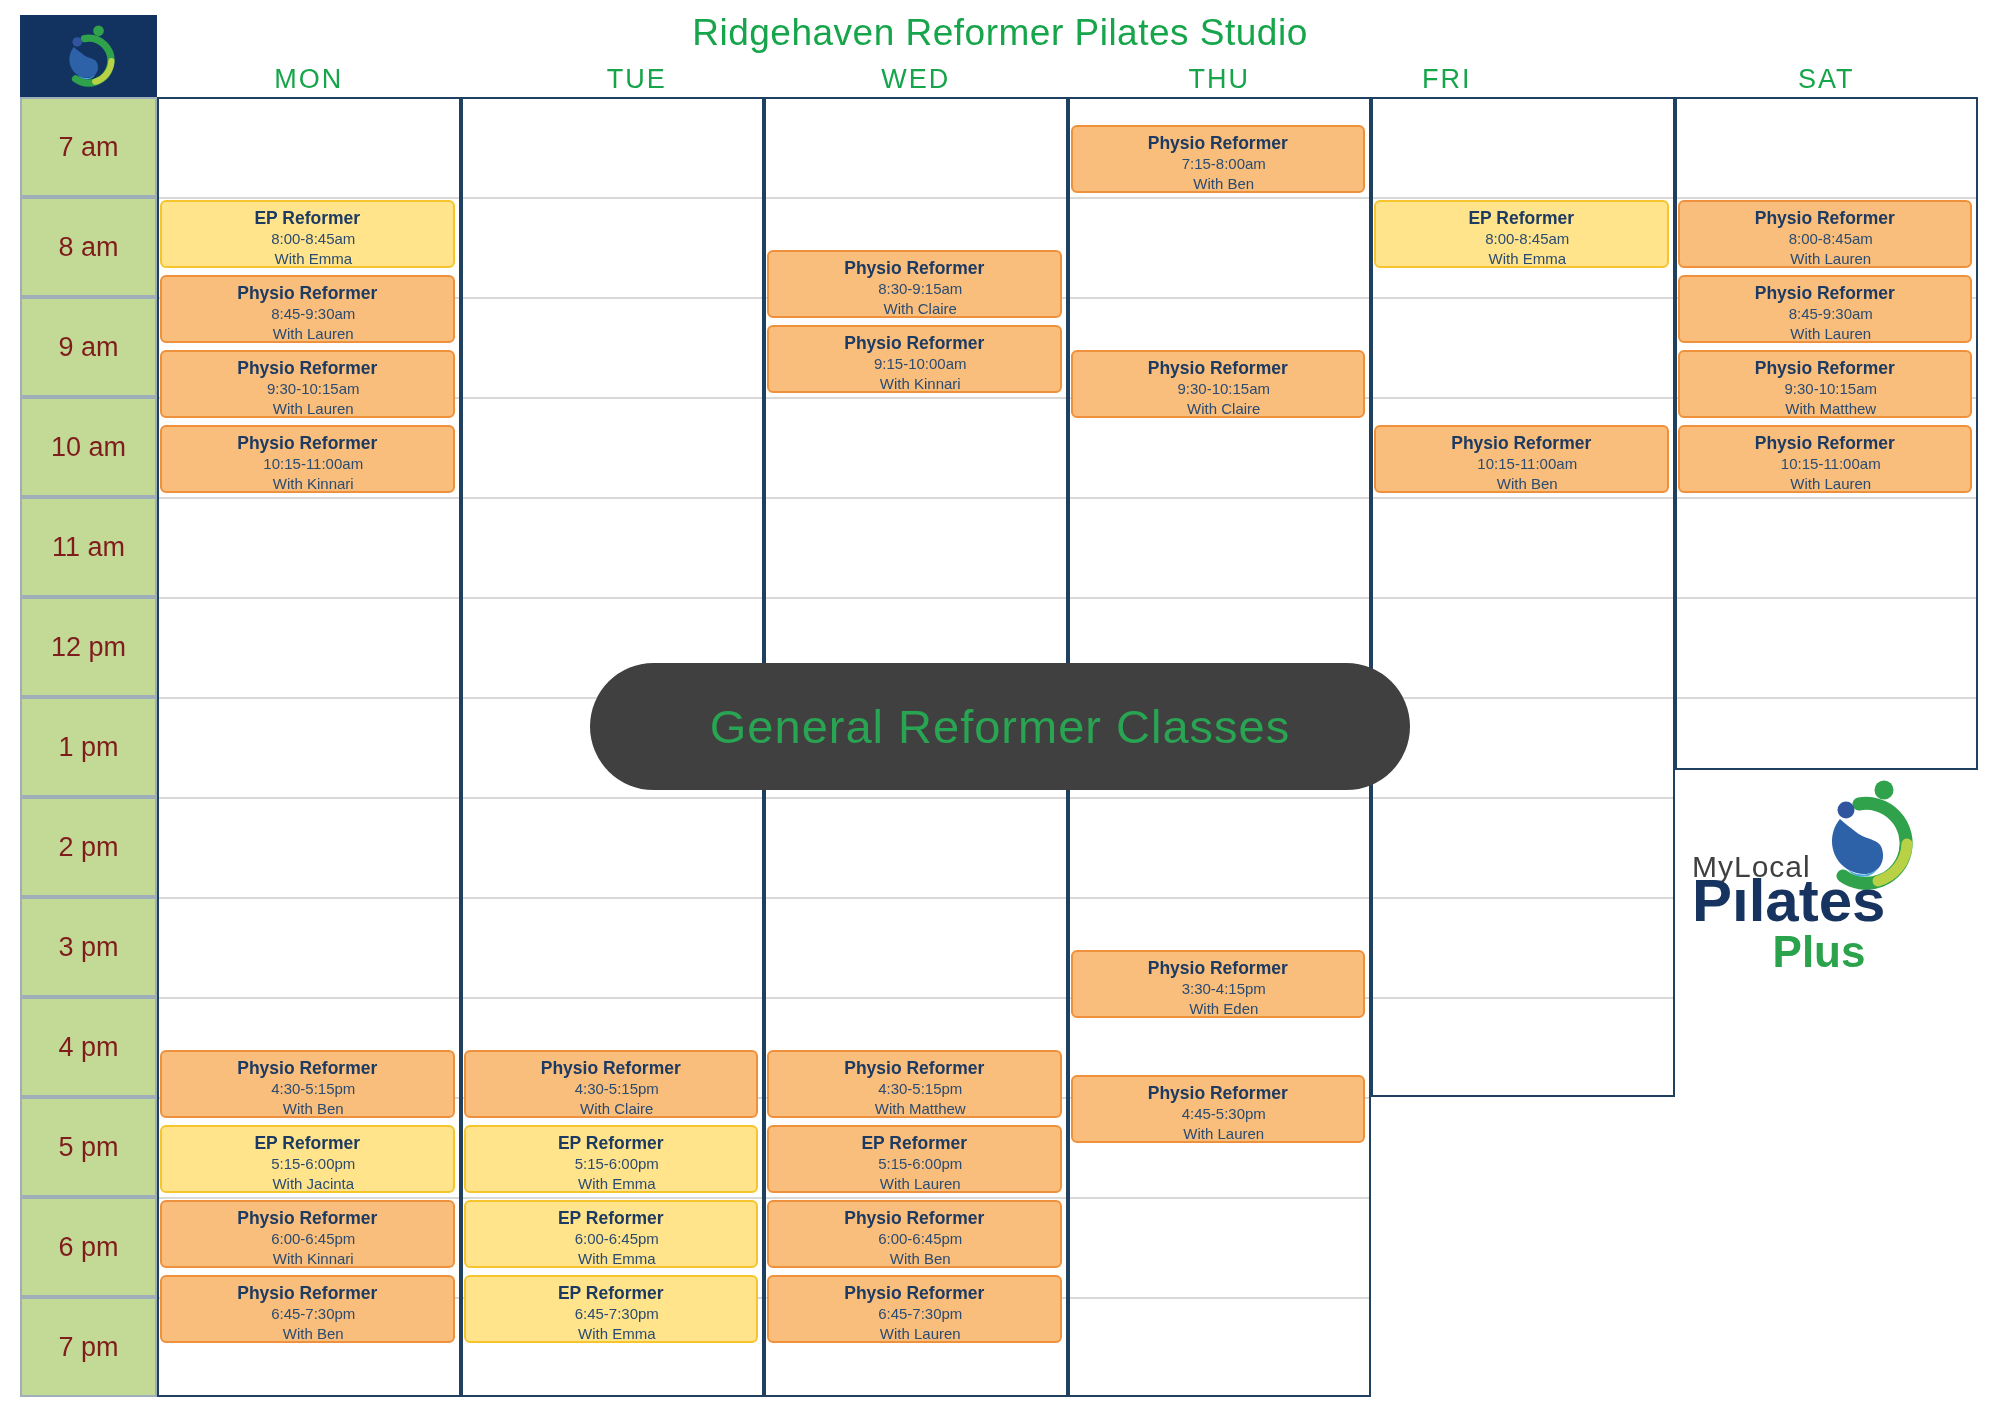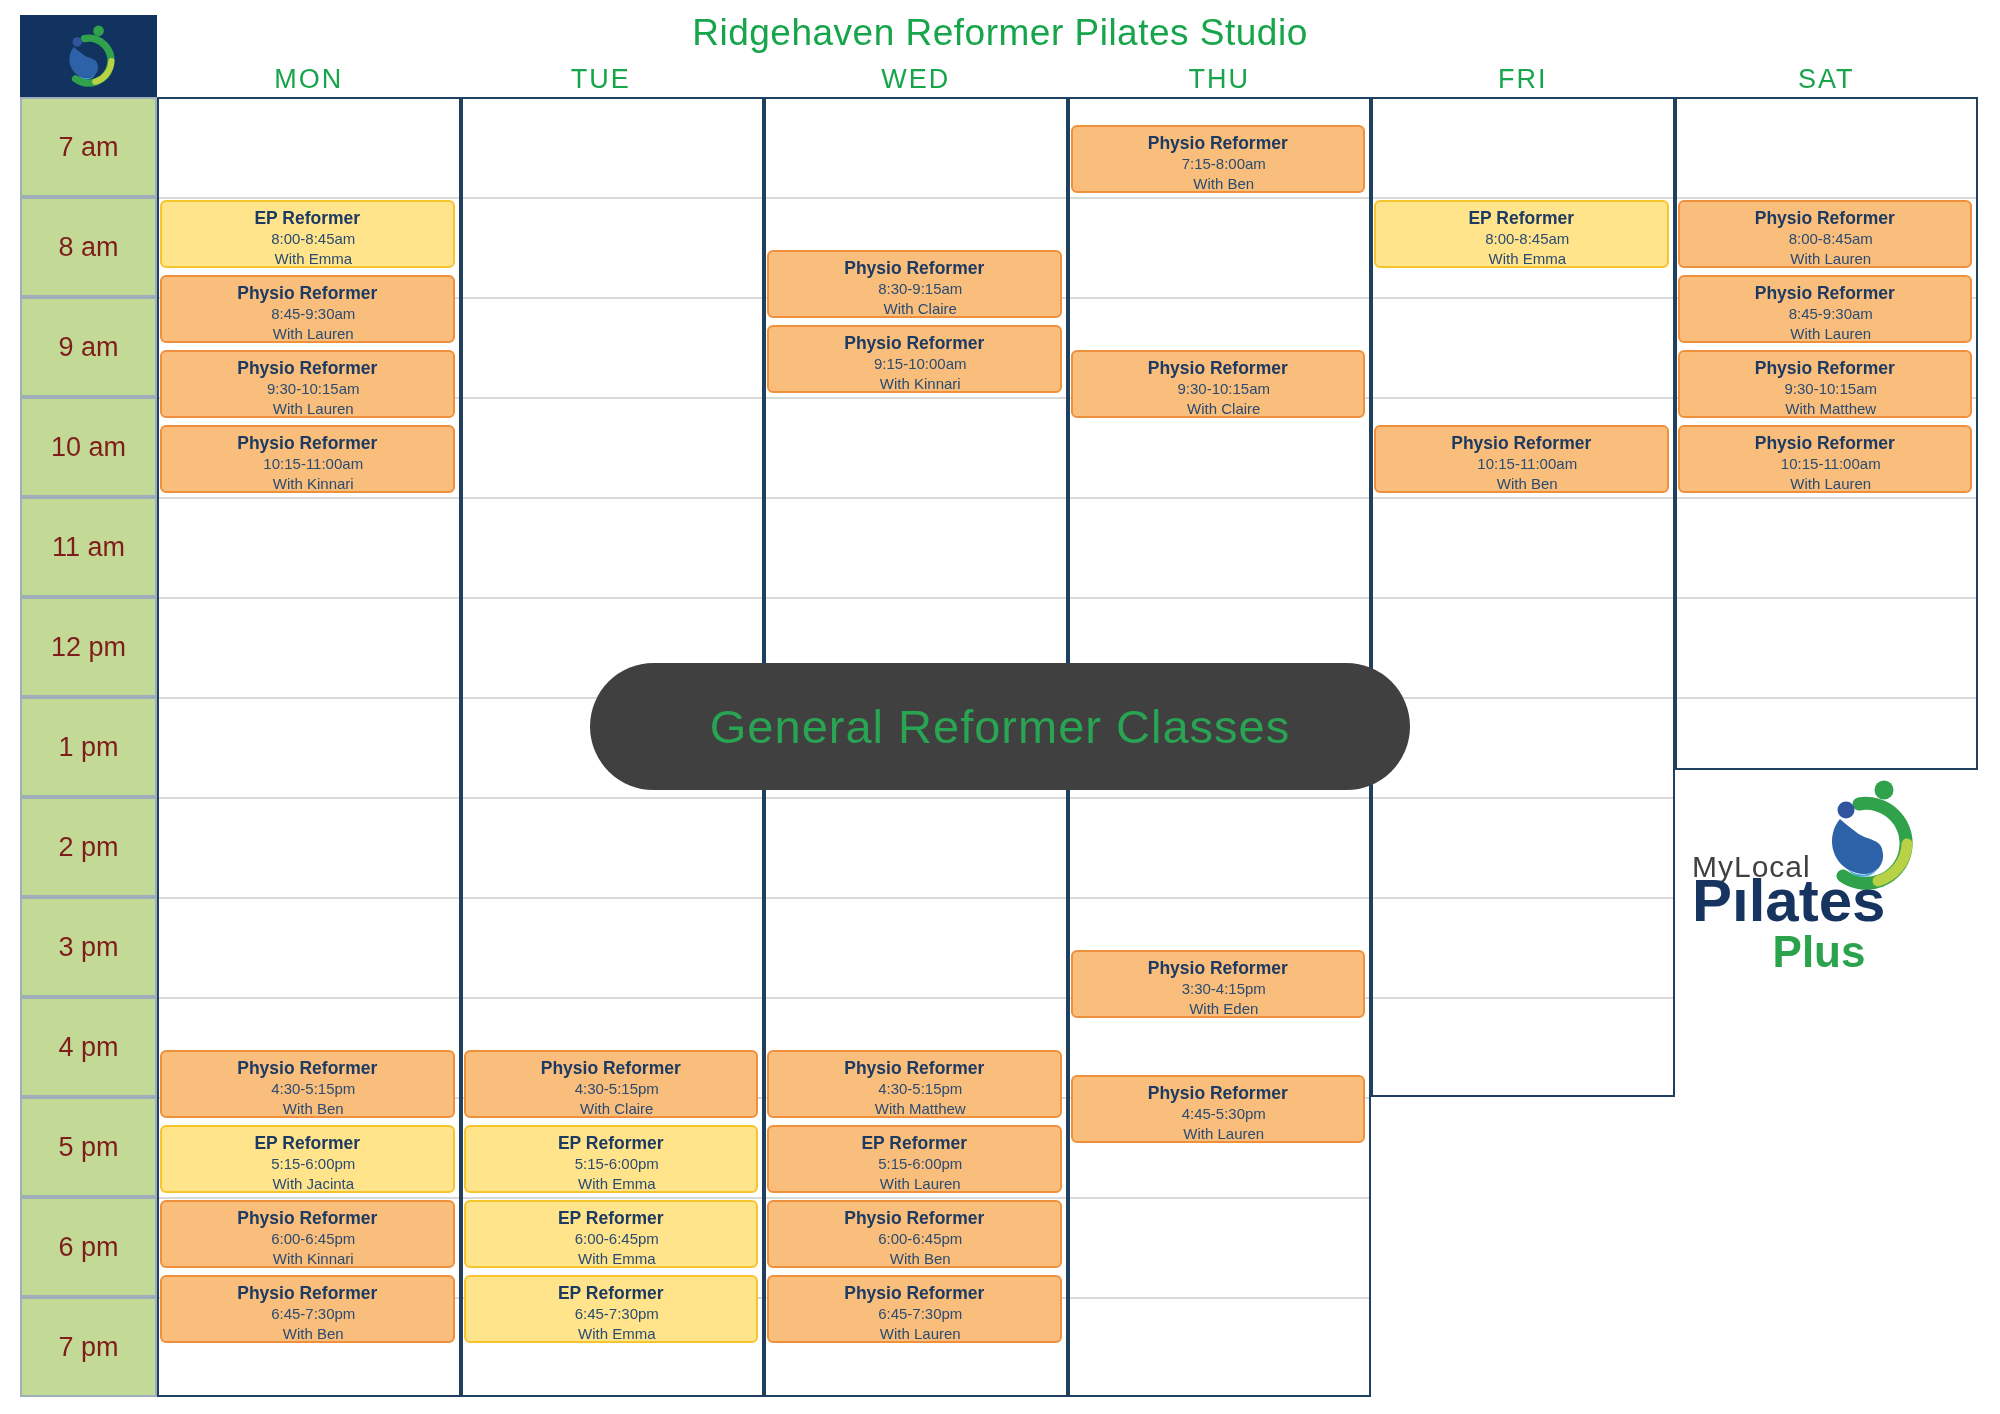--- a/index.html
+++ b/index.html
@@ -118,21 +118,21 @@
       <div class="class-block orange" style="left: 160px; width: 294.5px; top: 1200px; height: 68px;">
         <div class="cb-name">Physio Reformer</div>
         <div class="cb-time">6:00-6:45pm</div>
         <div class="cb-with">With Kinnari</div>
       </div>
       <div class="class-block orange" style="left: 160px; width: 294.5px; top: 1275px; height: 68px;">
         <div class="cb-name">Physio Reformer</div>
         <div class="cb-time">6:45-7:30pm</div>
         <div class="cb-with">With Ben</div>
       </div>
-      <div class="day-header" style="left: 449px; width: 303.5px;">TUE</div>
+      <div class="day-header" style="left: 485px; width: 303.5px;">TUE</div>
       <div class="day-box" style="left: 460.5px; top: 97px; width: 303.5px; height: 1300px;"></div>
       <div class="class-block orange" style="left: 463.5px; width: 294.5px; top: 1050px; height: 68px;">
         <div class="cb-name">Physio Reformer</div>
         <div class="cb-time">4:30-5:15pm</div>
         <div class="cb-with">With Claire</div>
       </div>
       <div class="class-block yellow" style="left: 463.5px; width: 294.5px; top: 1125px; height: 68px;">
         <div class="cb-name">EP Reformer</div>
         <div class="cb-time">5:15-6:00pm</div>
         <div class="cb-with">With Emma</div>
@@ -194,21 +194,21 @@
       <div class="class-block orange" style="left: 1070.5px; width: 294.5px; top: 950px; height: 68px;">
         <div class="cb-name">Physio Reformer</div>
         <div class="cb-time">3:30-4:15pm</div>
         <div class="cb-with">With Eden</div>
       </div>
       <div class="class-block orange" style="left: 1070.5px; width: 294.5px; top: 1075px; height: 68px;">
         <div class="cb-name">Physio Reformer</div>
         <div class="cb-time">4:45-5:30pm</div>
         <div class="cb-with">With Lauren</div>
       </div>
-      <div class="day-header" style="left: 1371px; width: 303.5px;">FRI</div>
+      <div class="day-header" style="left: 1295px; width: 303.5px;">FRI</div>
       <div class="day-box" style="left: 1371px; top: 97px; width: 303.5px; height: 1000px;"></div>
       <div class="class-block yellow" style="left: 1374px; width: 294.5px; top: 200px; height: 68px;">
         <div class="cb-name">EP Reformer</div>
         <div class="cb-time">8:00-8:45am</div>
         <div class="cb-with">With Emma</div>
       </div>
       <div class="class-block orange" style="left: 1374px; width: 294.5px; top: 425px; height: 68px;">
         <div class="cb-name">Physio Reformer</div>
         <div class="cb-time">10:15-11:00am</div>
         <div class="cb-with">With Ben</div>

